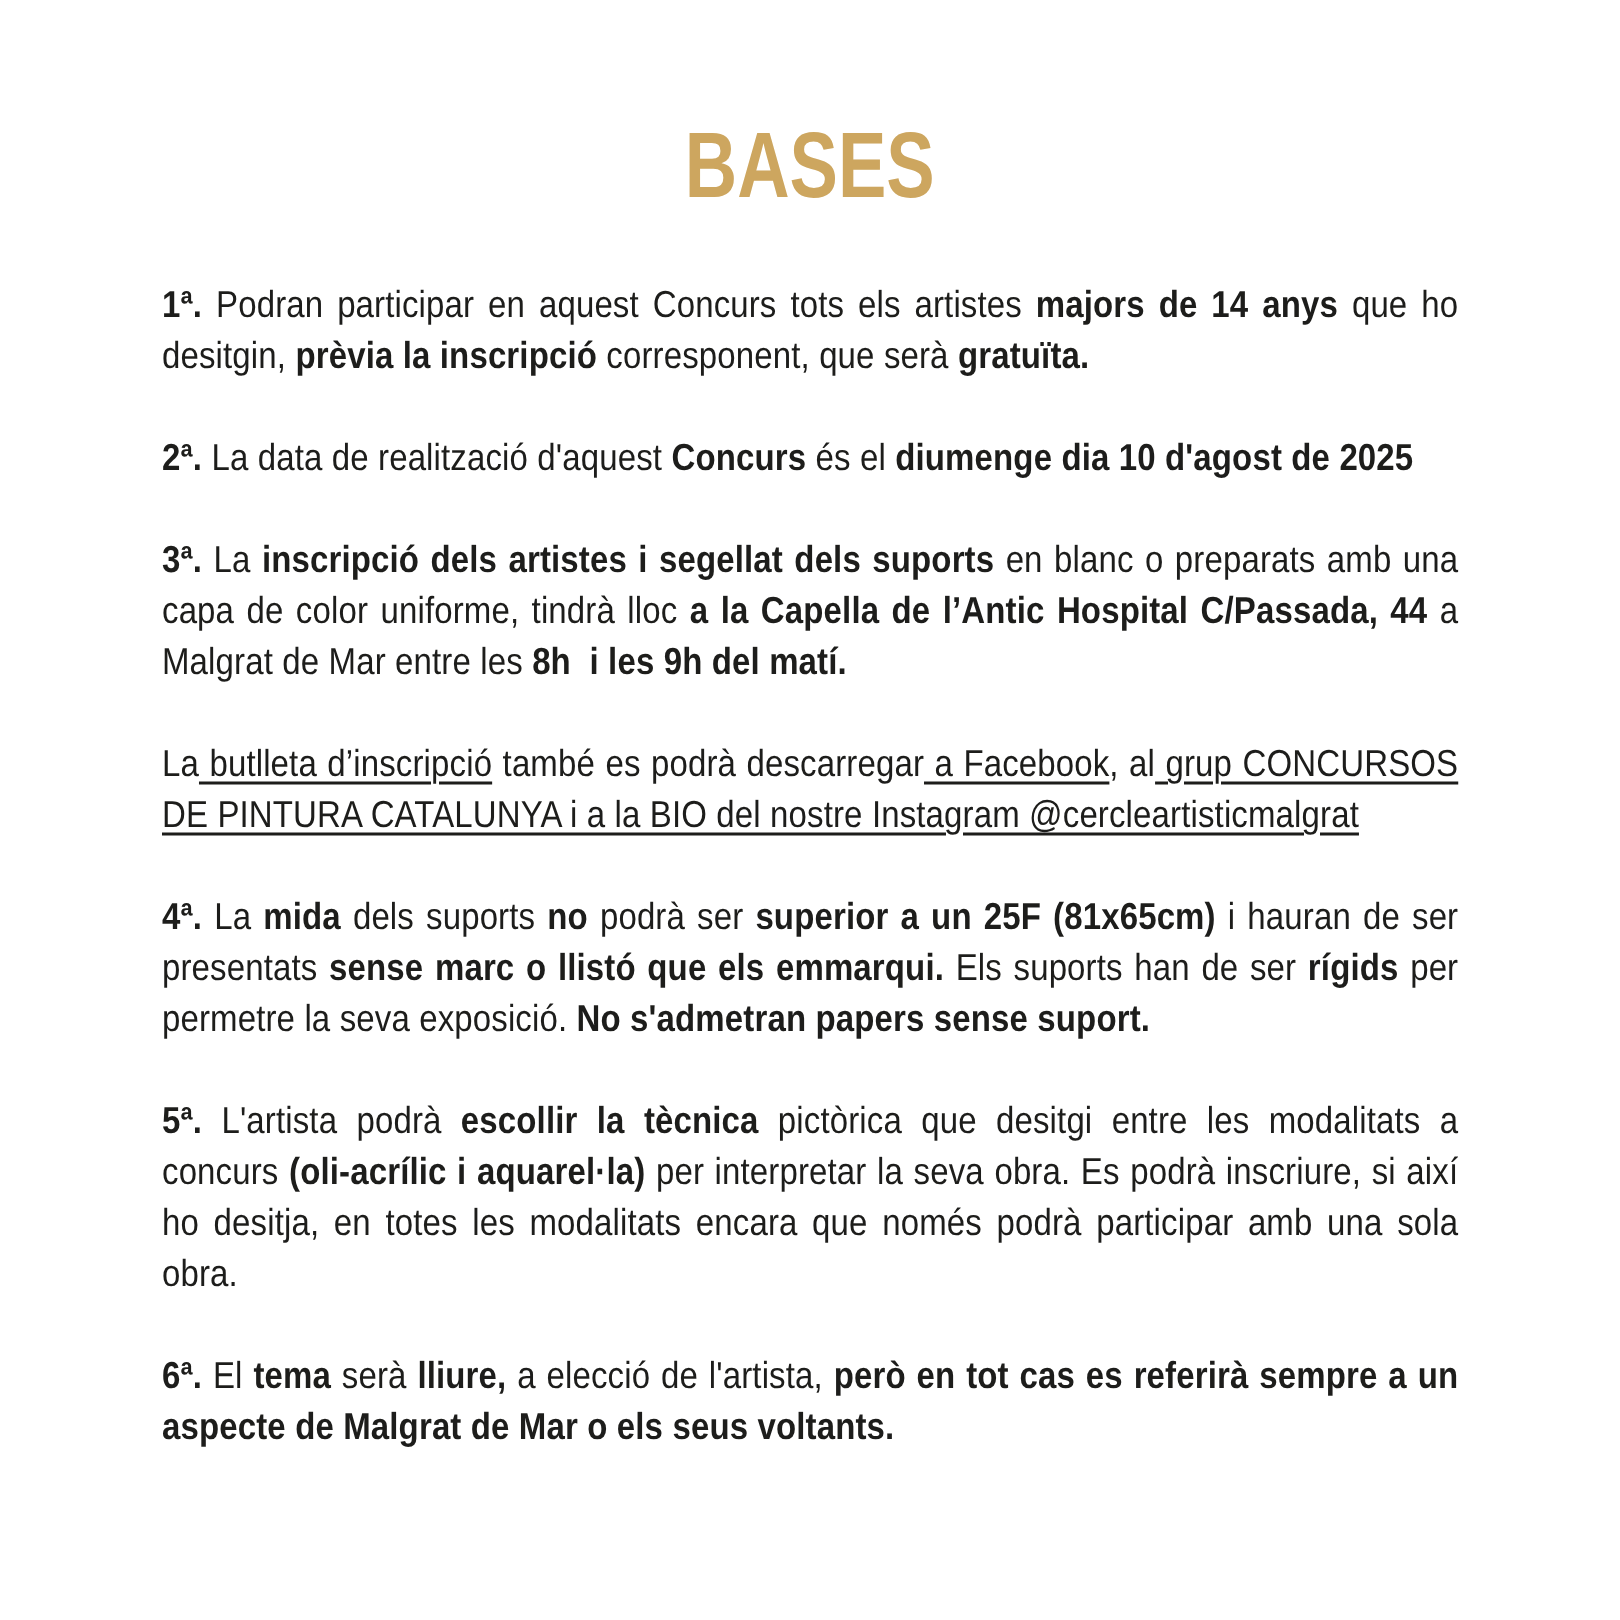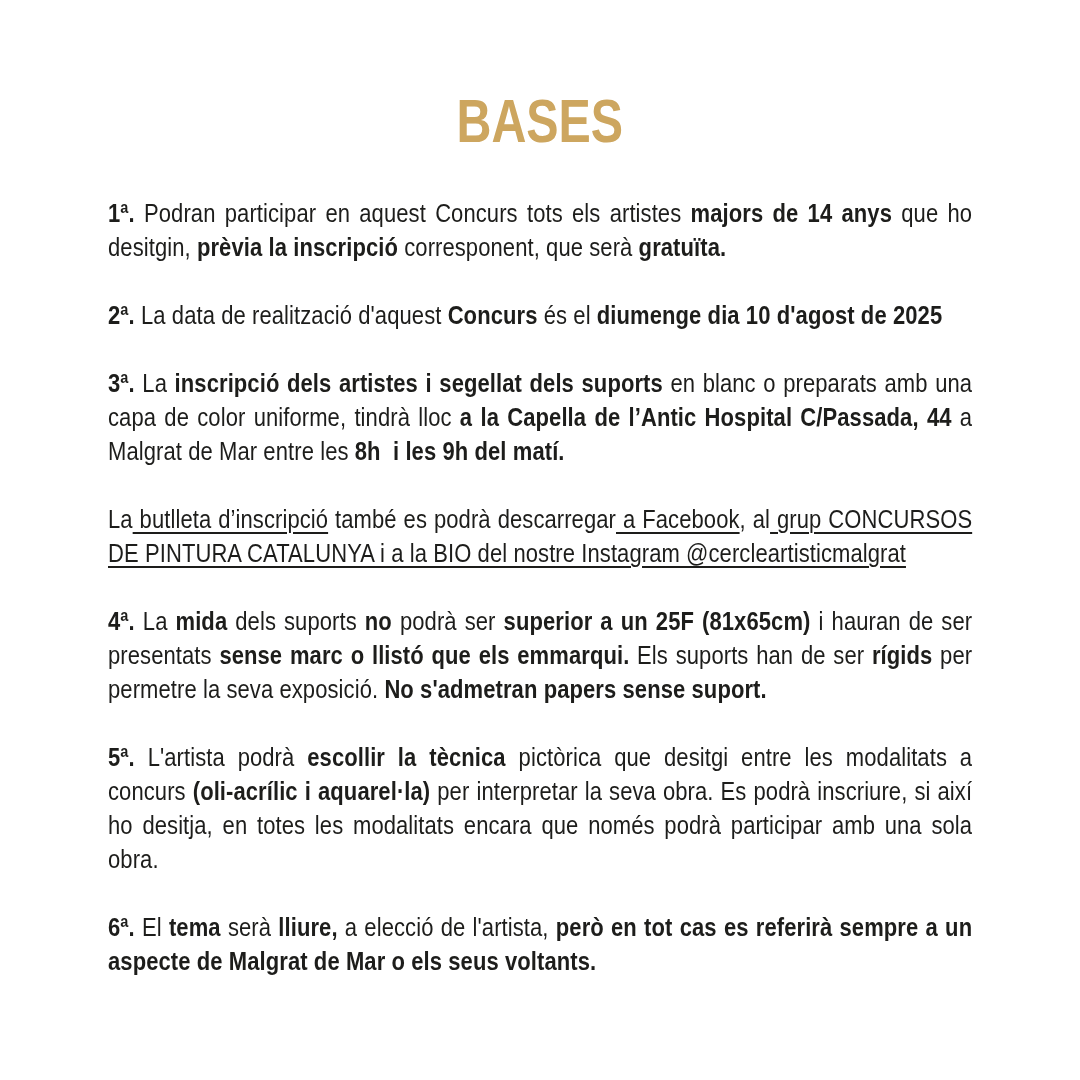--- a/index.html
+++ b/index.html
@@ -9,21 +9,21 @@
   }
   .page {
     position: relative;
     width: 1080px;
     height: 1080px;
     background: #ffffff;
     overflow: hidden;
     font-family: "Liberation Sans", sans-serif;
   }
   .title {
-    margin: 14px;
+    margin: 4px;
     padding-top: 76px;
     text-align: center;
     font-size: 62px;
     line-height: 1;
     font-weight: 700;
     color: #cda65f;
     letter-spacing: 0px;
   }
   .title .condense {
     display: inline-block;

